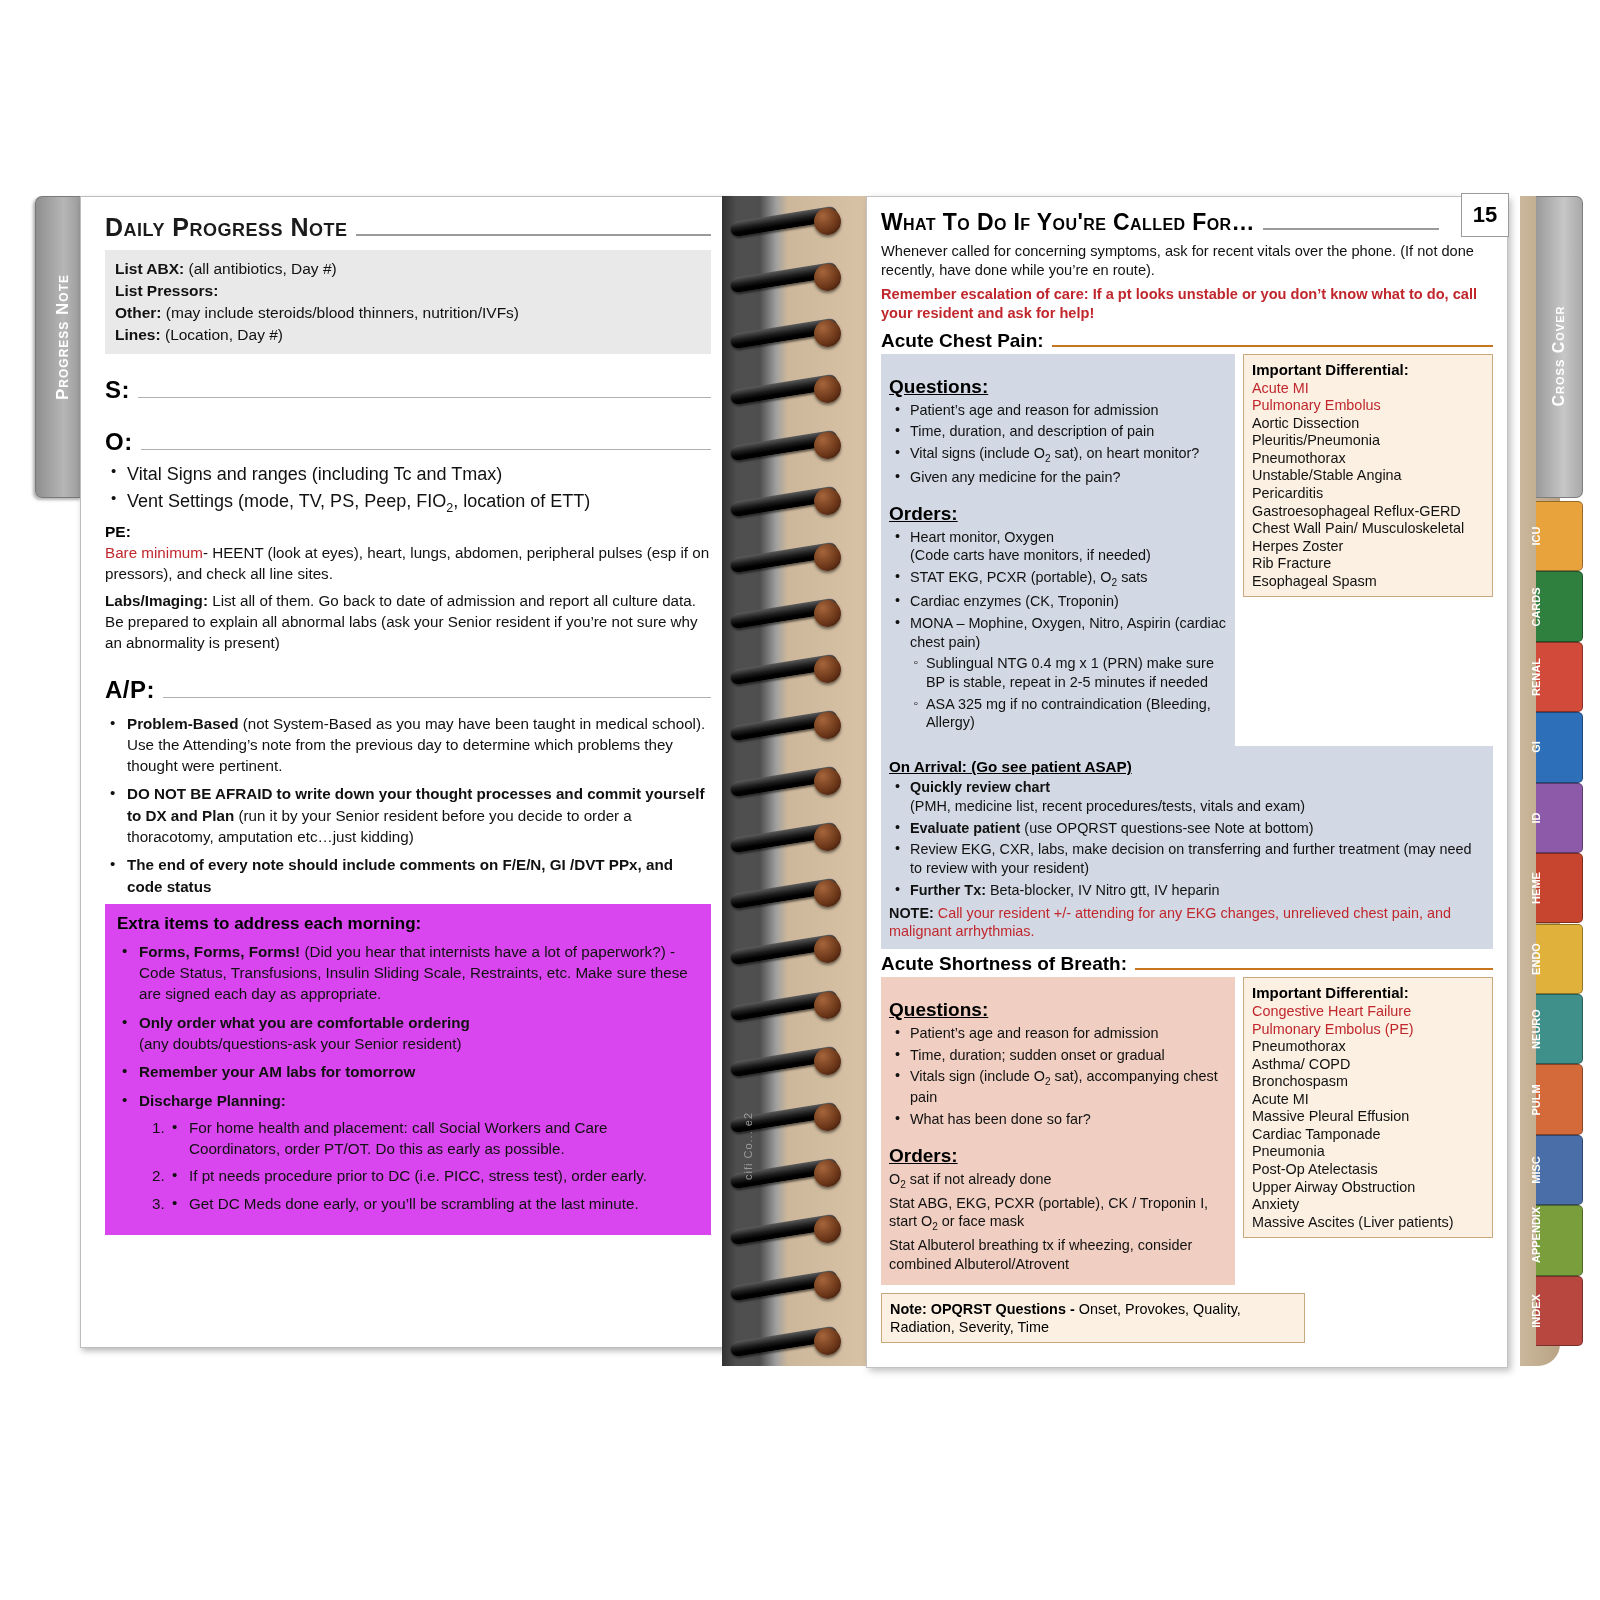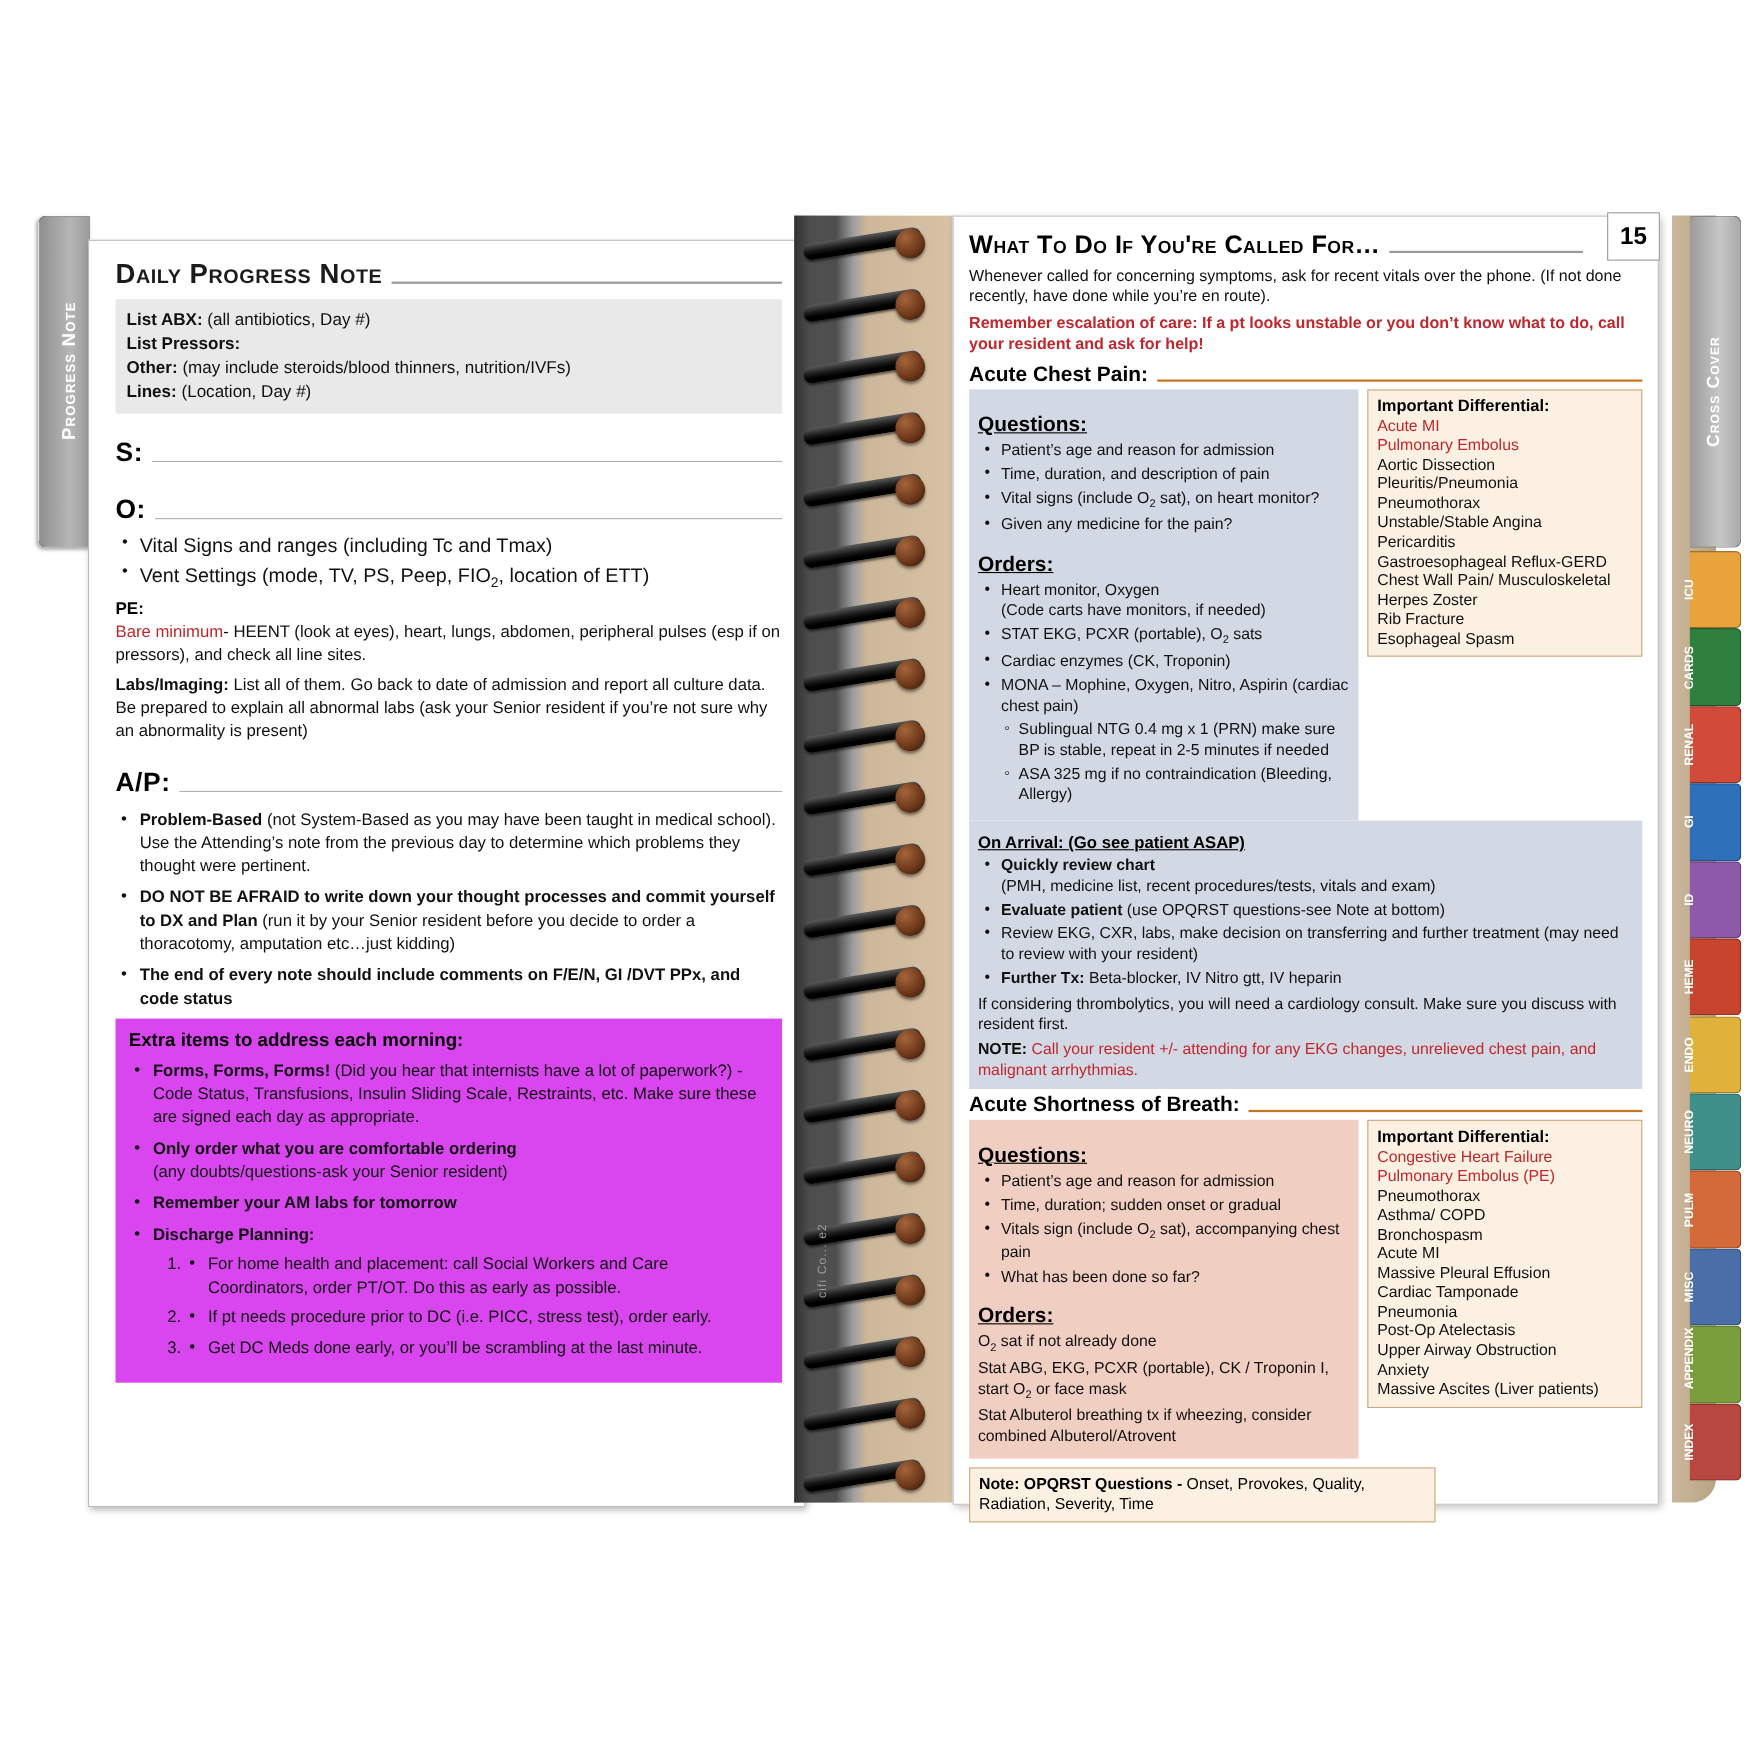--- a/index.html
+++ b/index.html
@@ -25,21 +25,20 @@
     text-align:center;
     font-size:17px;letter-spacing:1px;color:#ffffff;font-weight:bold;
     font-variant:small-caps;
   }
 
   
   .left-page{
     position:absolute;left:80px;top:196px;width:650px;height:1150px;
     background:#ffffff;border:1px solid #bdbdbd;
     box-shadow:2px 3px 6px rgba(0,0,0,.28);
-    margin-top:22px;
   }
   .lp-inner{padding:14px 20px 10px 24px;}
 
   .title-rule{
     display:flex;align-items:flex-end;gap:8px;margin:2px 0 8px 0;
   }
   h1.sec{
     font-size:25px;margin:0;font-weight:bold;font-variant:small-caps;
     letter-spacing:.5px;color:#1b1b1b;white-space:nowrap;
   }
@@ -405,21 +404,20 @@
 
       <div class="panel-blue" style="margin-top:0;">
         <div class="arr">On Arrival: (Go see patient ASAP)</div>
         <ul class="q">
           <li><b>Quickly review chart</b><span style="white-space:pre-line">
 (PMH, medicine list, recent procedures/tests, vitals and exam)</span></li>
           <li><b>Evaluate patient</b><span> (use OPQRST questions-see Note at bottom)</span></li>
           <li><span>Review EKG, CXR, labs, make decision on transferring and further treatment (may need to review with your resident)</span></li>
           <li><b>Further Tx:</b><span> Beta-blocker, IV Nitro gtt, IV heparin</span></li>
         </ul>
-        <p class="plain">If considering thrombolytics, you will need a cardiology consult. Make sure you discuss with resident first.</p>
         <p class="note-line"><span class="lbl">NOTE:</span> <span class="red">Call your resident +/- attending for any EKG changes, unrelieved chest pain, and malignant arrhythmias.</span></p>
       </div>
 
       <div class="acute-head">
         <h3>Acute Shortness of Breath:</h3>
         <div class="rule"></div>
       </div>
 
       <div class="two-col">
         <div class="col-main panel-salmon">

